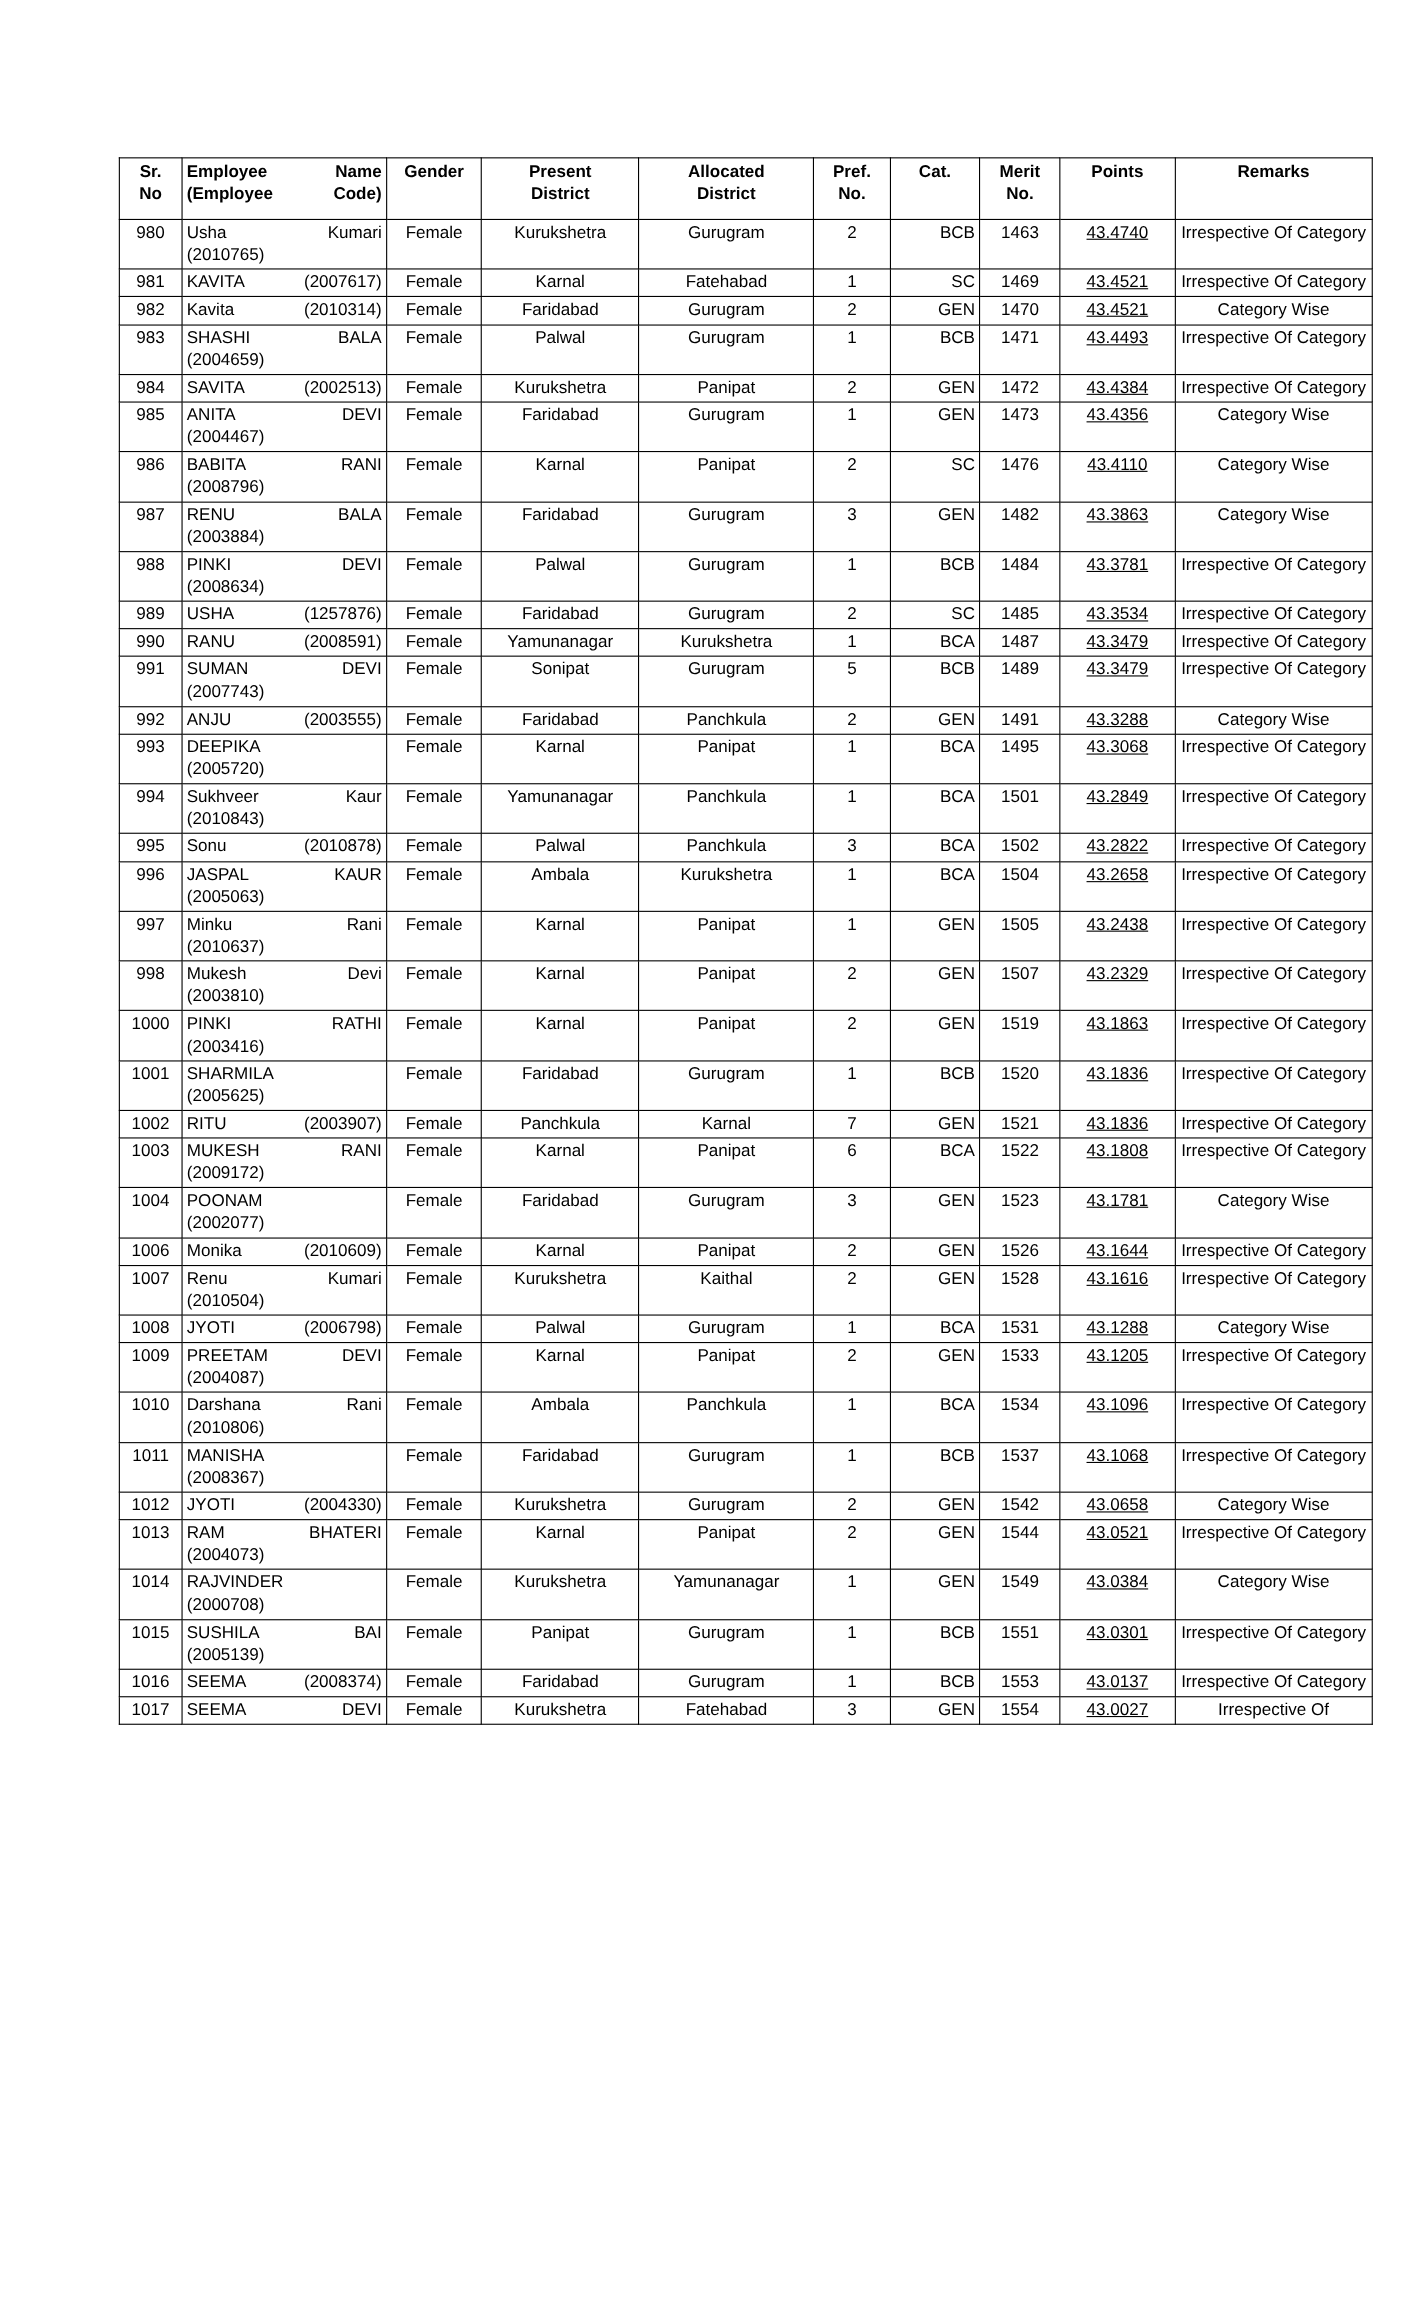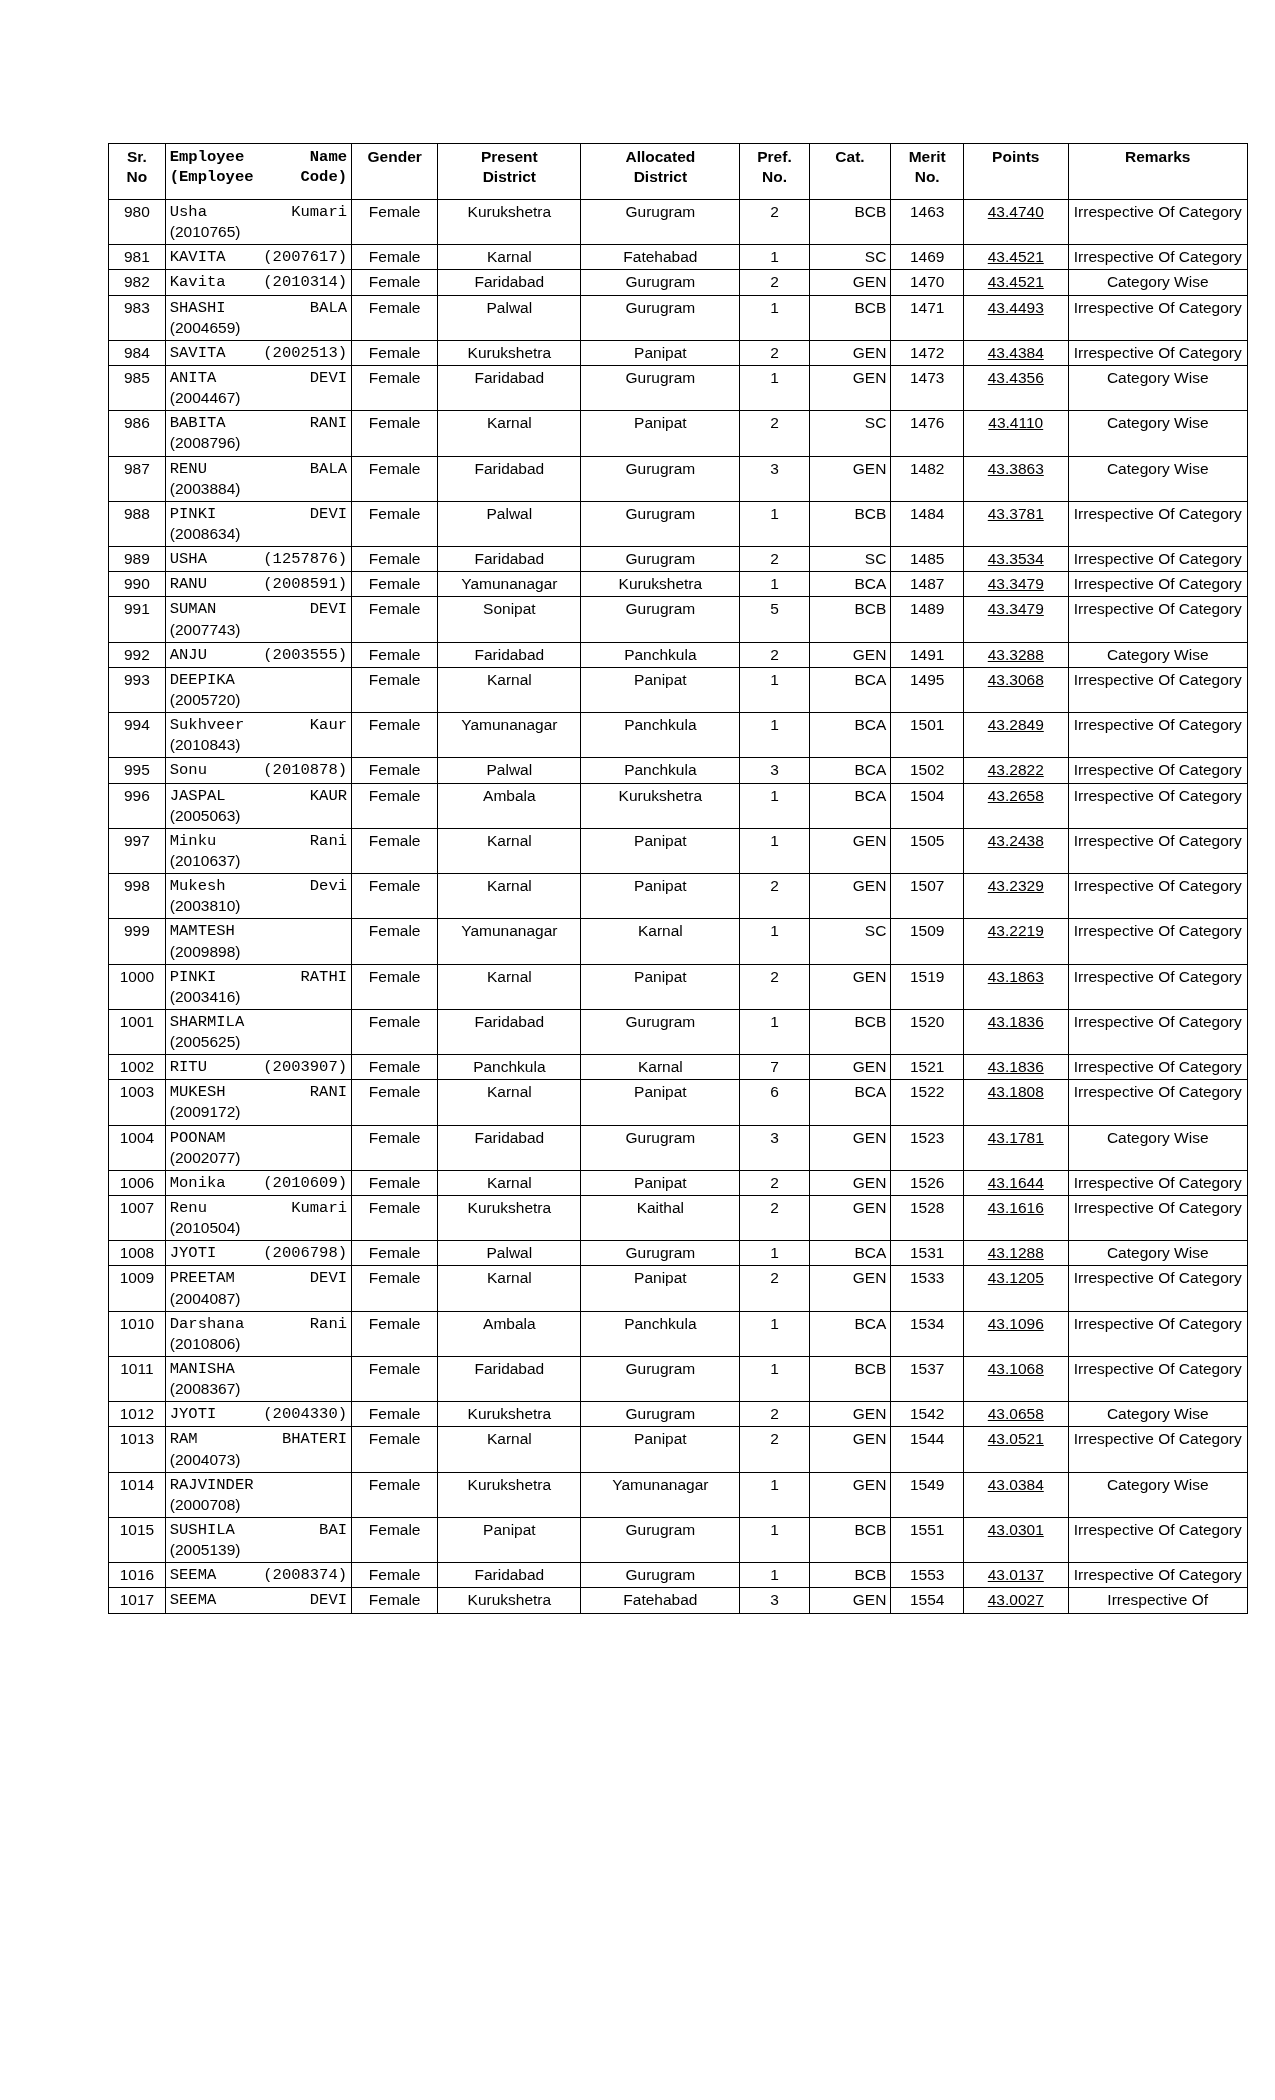--- a/index.html
+++ b/index.html
@@ -81,21 +81,20 @@
   td.cat     { text-align: right; }
   td.merit   { text-align: center; }
   td.points  { text-align: center; text-decoration: underline; }
   td.remarks { text-align: center; }
 
   
   .name-line {
     display: block;
     text-align: justify;
     text-align-last: justify;
-    font-family: Liberation Mono, monospace;
   }
   .name-line.one-word {
     text-align: left;
     text-align-last: left;
   }
   .code-line {
     display: block;
     text-align: center;
   }
 </style>
@@ -422,35 +421,20 @@
             <td class="gender">Female</td>
             <td class="present">Karnal</td>
             <td class="alloc">Panipat</td>
             <td class="pref">2</td>
             <td class="cat">GEN</td>
             <td class="merit">1507</td>
             <td class="points">43.2329</td>
             <td class="remarks">Irrespective Of Category</td>
           </tr>
           <tr>
-            <td class="sr">999</td>
-            <td class="name">
-              <span class="name-line one-word">MAMTESH</span>
-              <span class="code-line">(2009898)</span>
-            </td>
-            <td class="gender">Female</td>
-            <td class="present">Yamunanagar</td>
-            <td class="alloc">Karnal</td>
-            <td class="pref">1</td>
-            <td class="cat">SC</td>
-            <td class="merit">1509</td>
-            <td class="points">43.2219</td>
-            <td class="remarks">Irrespective Of Category</td>
-          </tr>
-          <tr>
             <td class="sr">1000</td>
             <td class="name">
               <span class="name-line">PINKI RATHI</span>
               <span class="code-line">(2003416)</span>
             </td>
             <td class="gender">Female</td>
             <td class="present">Karnal</td>
             <td class="alloc">Panipat</td>
             <td class="pref">2</td>
             <td class="cat">GEN</td>

